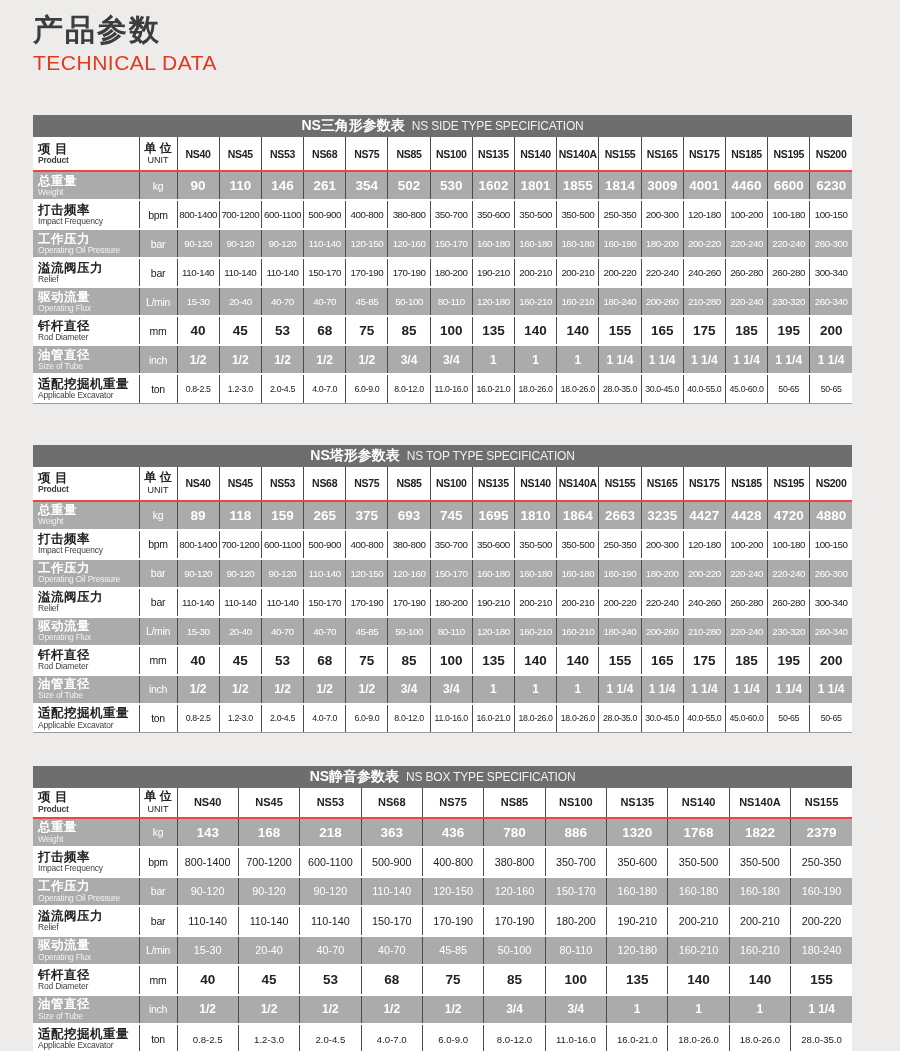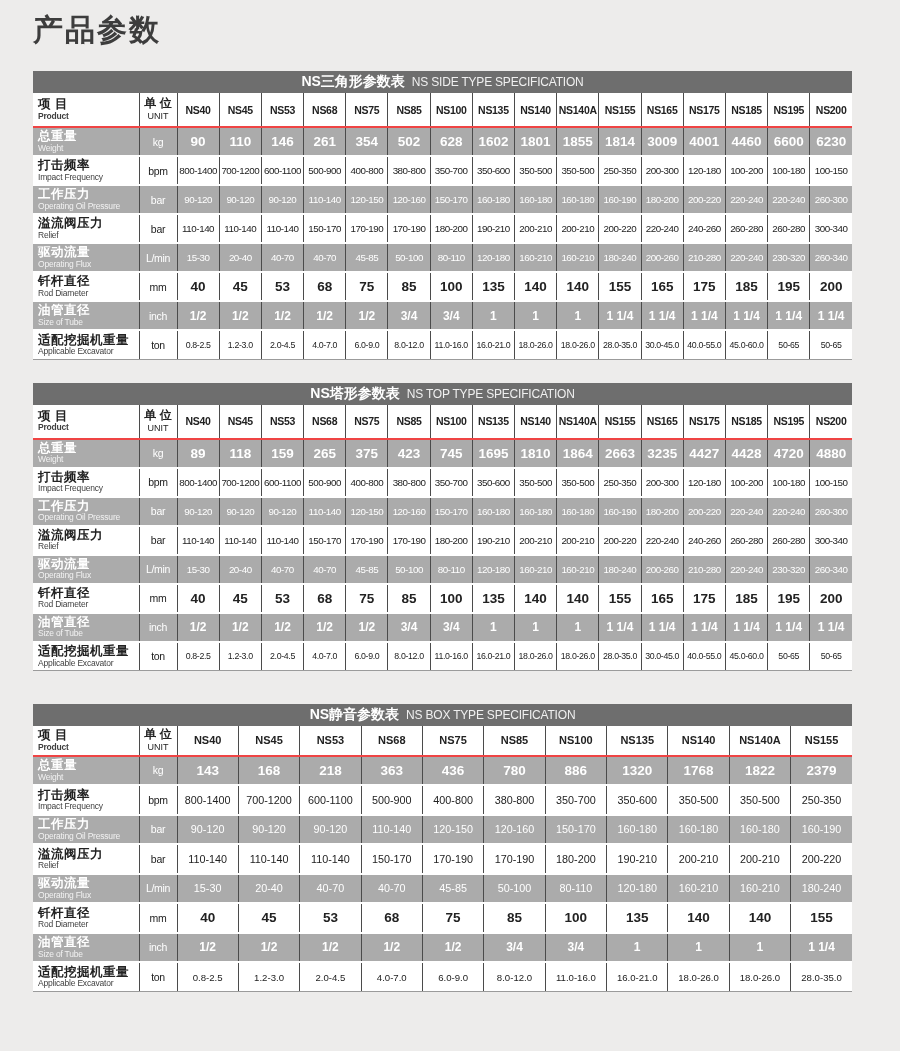--- a/index.html
+++ b/index.html
@@ -4,21 +4,21 @@
 <style>
   html,body{margin:0;padding:0;}
   body{
     width:900px;height:1051px;background:#edeceb;
     font-family:"Liberation Sans","DejaVu Sans",sans-serif;
     -webkit-font-smoothing:antialiased;overflow:hidden;
   }
   .page{padding:12px 48px 0 33px;box-sizing:border-box;width:900px;}
   .title-zh{font-size:30px;color:#3d3d3d;margin:0;font-weight:600;letter-spacing:2px;line-height:1.2;}
   .title-en{font-size:21px;color:#e23a20;margin:3px 0 0 0;font-weight:400;letter-spacing:0.5px;line-height:1.1;}
-  .spec{margin-top:23px;}
+  .spec{margin-top:41px;}
   .spec--box{margin-top:33px;}
   .spec-title{
     height:22px;background:#6e6e6e;color:#fff;
     display:flex;align-items:center;justify-content:center;gap:7px;
   }
   .spec-title .t-zh{font-size:14px;font-weight:bold;}
   .spec-title .t-en{font-size:12px;color:#f0f0f0;letter-spacing:-0.2px;}
   table{width:100%;border-collapse:collapse;table-layout:fixed;background:#fff;}
   th,td{padding:0;text-align:center;vertical-align:middle;height:29px;box-sizing:border-box;overflow:hidden;}
   .head-row th{height:34px;background:#fff;color:#222;border-bottom:2px solid #ef4444;}
@@ -43,20 +43,21 @@
   .spec--box .sz-xs{font-size:9.6px;letter-spacing:0;}
   .spec--box .model-col{font-size:11px;letter-spacing:0;}
   .spec--box td,.spec--box th{height:29.5px;}
 </style>
 </head>
 <body>
 
 <div class="page">
 
   <h1 class="title-zh">产品参数</h1>
+  <h2 class="title-en">TECHNICAL DATA</h2>
 
   <section class="spec spec--side">
     <div class="spec-title">
       <span class="t-zh">NS三角形参数表</span>
       <span class="t-en">NS SIDE TYPE SPECIFICATION</span>
     </div>
     <table>
       <tbody>
           <tr class="head-row">
             <th class="label-col">
@@ -89,21 +90,21 @@
               <div class="zh">总重量</div>
               <div class="en">Weight</div>
             </td>
             <td class="unit-col unit-val">kg</td>
             <td class="val sz-big">90</td>
             <td class="val sz-big">110</td>
             <td class="val sz-big">146</td>
             <td class="val sz-big">261</td>
             <td class="val sz-big">354</td>
             <td class="val sz-big">502</td>
-            <td class="val sz-big">628</td>
+            <td class="val sz-big">530</td>
             <td class="val sz-big">1602</td>
             <td class="val sz-big">1801</td>
             <td class="val sz-big">1855</td>
             <td class="val sz-big">1814</td>
             <td class="val sz-big">3009</td>
             <td class="val sz-big">4001</td>
             <td class="val sz-big">4460</td>
             <td class="val sz-big">6600</td>
             <td class="val sz-big">6230</td>
           </tr>
@@ -309,21 +310,21 @@
             <td class="label-col">
               <div class="zh">总重量</div>
               <div class="en">Weight</div>
             </td>
             <td class="unit-col unit-val">kg</td>
             <td class="val sz-big">89</td>
             <td class="val sz-big">118</td>
             <td class="val sz-big">159</td>
             <td class="val sz-big">265</td>
             <td class="val sz-big">375</td>
-            <td class="val sz-big">423</td>
+            <td class="val sz-big">693</td>
             <td class="val sz-big">745</td>
             <td class="val sz-big">1695</td>
             <td class="val sz-big">1810</td>
             <td class="val sz-big">1864</td>
             <td class="val sz-big">2663</td>
             <td class="val sz-big">3235</td>
             <td class="val sz-big">4427</td>
             <td class="val sz-big">4428</td>
             <td class="val sz-big">4720</td>
             <td class="val sz-big">4880</td>

